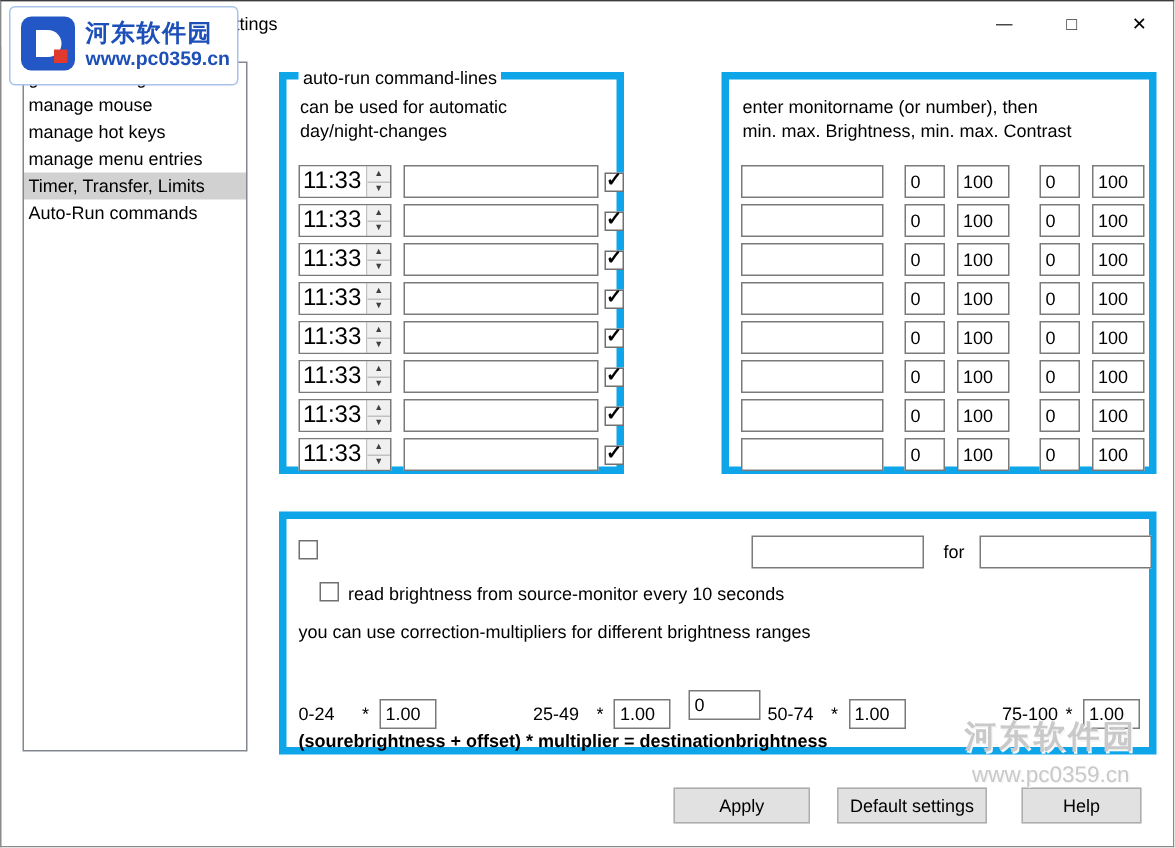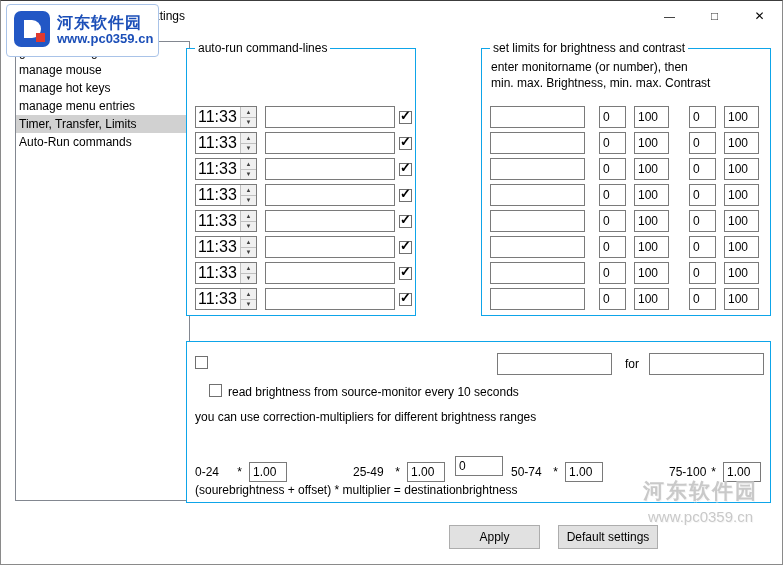--- a/index.html
+++ b/index.html
@@ -25,27 +25,27 @@
             padding:4px 6px; z-index:60; }
   .wm-top .wm-text { margin-left:6px; color:#1c4fb8; line-height:1.15; }
   .wm-top .wm-name { font-size:16px; font-weight:bold; letter-spacing:1px; }
   .wm-top .wm-url { font-size:13px; font-weight:bold; }
   .wm-bottom { position:absolute; left:642px; top:476px; z-index:60; text-align:center;
                color:#c9c9c9; text-shadow:1px 1px 0 #f7f7f7; }
   .wm-bottom .wm-name { font-size:21px; font-weight:bold; letter-spacing:2px; }
   .wm-bottom .wm-url { font-size:15px; margin-top:3px; }
 
   
-  .sidebar { position:absolute; left:14px; top:40px; width:175px; height:460px;
+  .sidebar { position:absolute; left:14px; top:40px; width:150px; height:460px;
              background:#fff; border:1px solid #828790; padding-top:1px; overflow:hidden; }
   .sidebar-item { height:18px; line-height:18px; padding-left:3px; white-space:nowrap; cursor:default; }
   .sidebar-item.selected { background:#d1d1d1; }
 
   
-  .groupbox { position:absolute; border:1px solid #0ea5e9; background:#fff;padding-left:29px; }
+  .groupbox { position:absolute; border:5px solid #0ea5e9; background:#fff;padding-left:29px; }
   .group-title { position:absolute; top:-8px; left:8px; background:#fff; padding:0 3px; white-space:nowrap; }
   .group-desc { position:absolute; left:9px; top:10px; line-height:16px; }
   .autorun-group { left:185px; top:47px; width:230px; height:268px; }
   .limits-group  { left:480px; top:47px; width:290px; height:268px; }
 
   .rows { position:absolute; left:8px; right:0; top:57px; }
   .row { position:relative; height:22px; margin-bottom:4px; }
 
   
   .tb { border:1px solid #7a7a7a; background:#fff; height:22px; font-family:"Liberation Sans",sans-serif;
@@ -87,21 +87,21 @@
   .tg-cb2 { position:absolute; left:22px; top:42px; }
   .tg-lbl2{ position:absolute; left:41px; top:43px; }
   .tg-lbl3{ position:absolute; left:8px;  top:68px; }
   .tg-mults { position:absolute; left:8px; top:86px; right:6px; height:22px; display:flex; }
   .mult-item { width:158px; display:flex; align-items:center;margin-top:44px; }
   .mult-item:last-child { width:auto; }
   .mult-label { width:54px; display:flex; justify-content:space-between; padding-right:7px; }
   .mult-input { width:38px; }
   .tg-lbl4 { position:absolute; left:8px; top:118px; }
   .tg-offset { position:absolute; left:268px; top:114px; width:48px; }
-  .tg-lbl5 { position:absolute; left:8px; top:141px; }
+  .tg-lbl5 { position:absolute; left:8px; top:141px;font-weight:bold; }
 
   
   .btn { position:absolute; top:524px; height:24px; background:#e1e1e1; border:1px solid #adadad;
          font-family:"Liberation Sans",sans-serif; font-size:12px; text-align:center; line-height:21px;
          cursor:default; }
   .btn.default-focused { border:2px solid #0078d7; line-height:19px; }
   .btn-ok { left:320px; width:108px; }
   .btn-apply { left:448px; width:91px; }
   .btn-defaults { left:557px; width:100px; }
   .btn-help { left:680px; width:80px; }
@@ -168,20 +168,24 @@
       <div class="sidebar-item selected">
     <span>Timer, Transfer, Limits</span>
   </div>
       <div class="sidebar-item">
     <span>Auto-Run commands</span>
   </div>
     </div>
 
   <div class="groupbox autorun-group">
     <span class="group-title">auto-run command-lines</span>
+    <div class="group-desc">
+      <div>can be used for automatic</div>
+      <div>day/night-changes</div>
+    </div>
     <div class="rows">
         <div class="row">
     <span class="spinbox">
       <input class="spin-input" value="11:33" style="">
       <span class="spin-btns">
         <span class="spin-btn">
           <span class="spin-glyph">▲</span>
         </span>
         <span class="spin-btn">
           <span class="spin-glyph">▼</span>
@@ -309,21 +313,20 @@
     </span>
     <input class="tb cmd-input" style="">
     <span class="checkbox row-cb">
       <span class="check-glyph">✓</span>
     </span>
   </div>
       </div>
   </div>
 
   <div class="groupbox limits-group">
-    <span class="group-title">set limits for brightness and contrast</span>
     <div class="group-desc">
       <div>enter monitorname (or number), then</div>
       <div>min. max. Brightness, min. max. Contrast</div>
     </div>
     <div class="rows">
         <div class="row">
     <input class="tb mon-input" style="">
     <input class="tb minb-input" value="0" style="">
     <input class="tb maxb-input" value="100" style="">
     <input class="tb minc-input" value="0" style="">
@@ -423,14 +426,15 @@
   </div>
       </div>
 
     <input class="tb tb-sm tg-offset" value="0" style="">
 
     <span class="tg-lbl5">(sourebrightness + offset) * multiplier = destinationbrightness</span>
   </div>
 
   <button class="btn btn-apply">Apply</button>
   <button class="btn btn-defaults">Default settings</button>
+  <button class="btn btn-help">Help</button>
 
 </div>
 
 </body></html>

